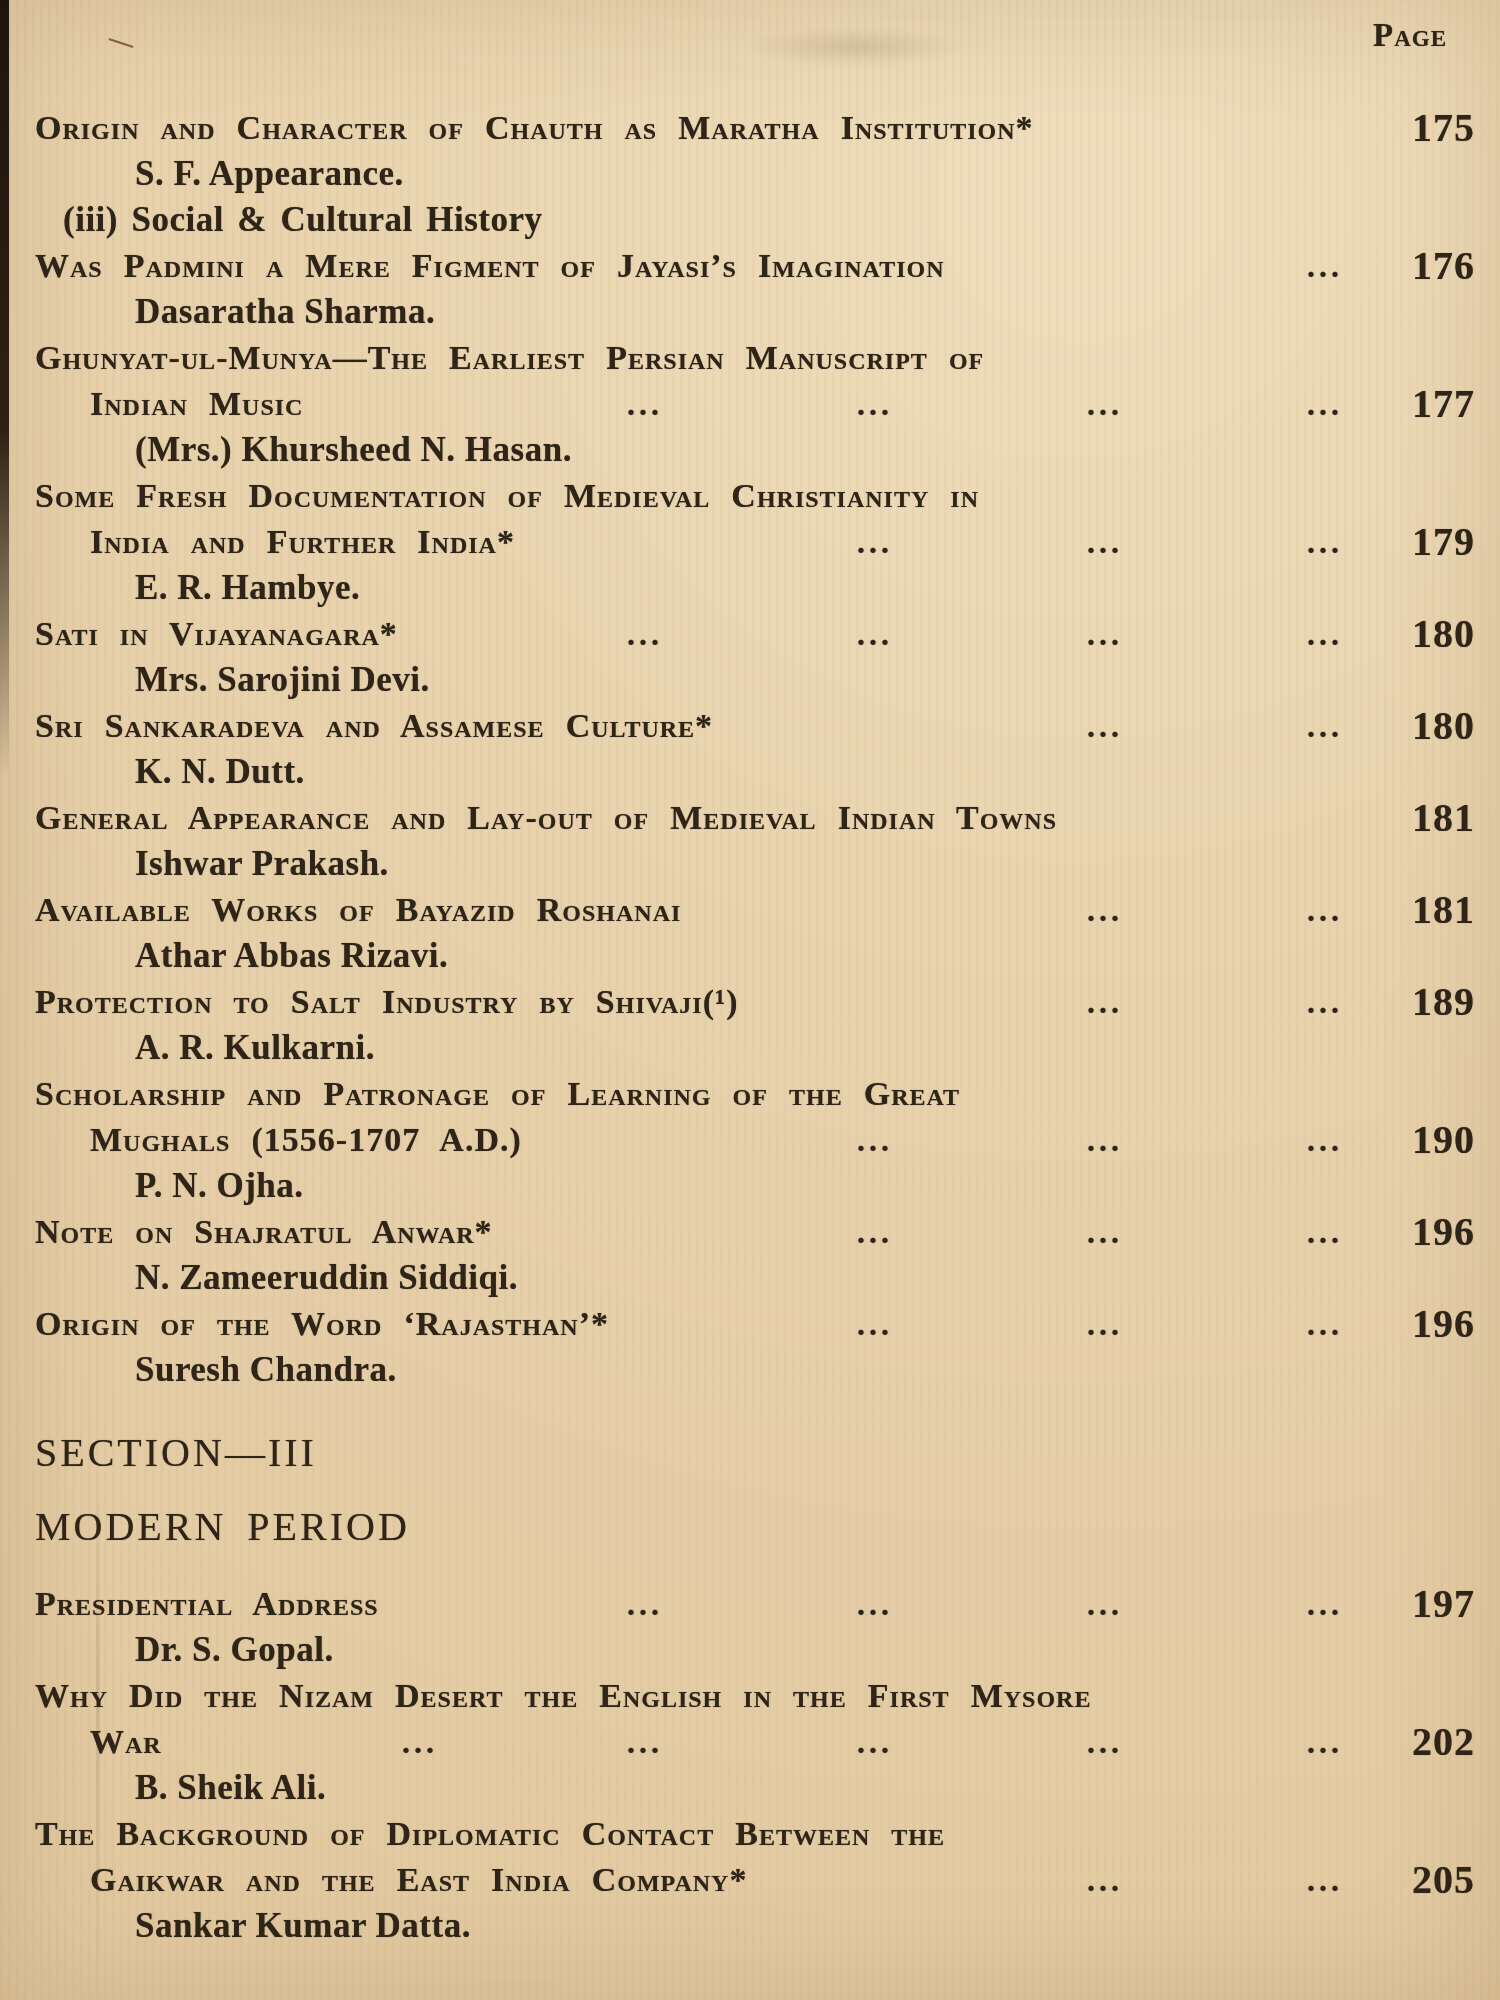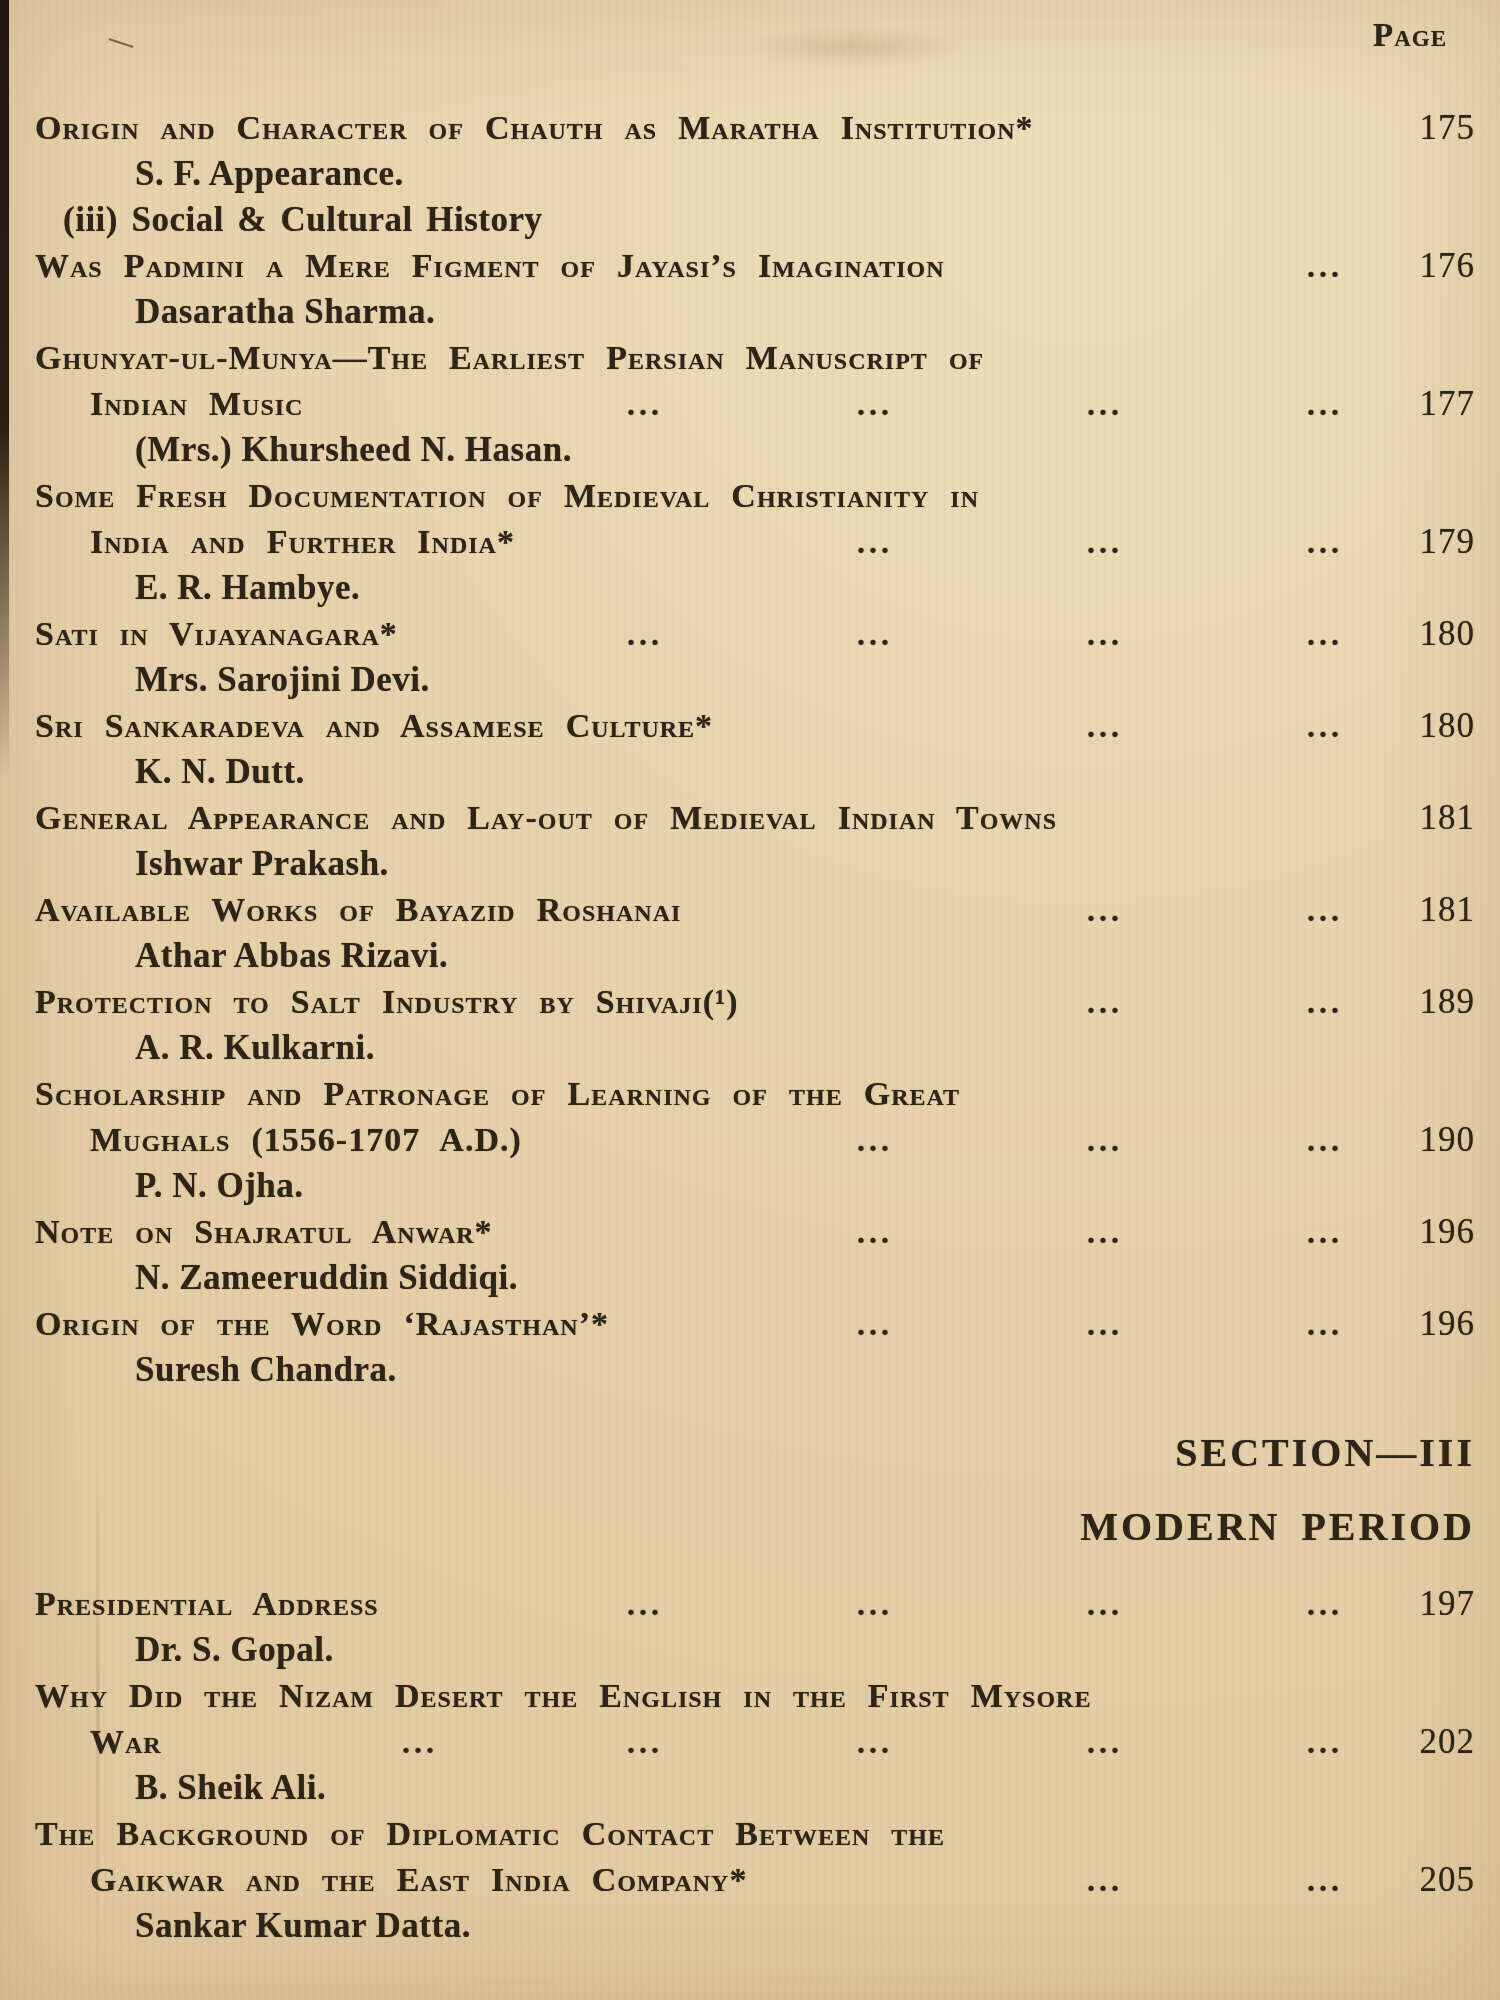--- a/index.html
+++ b/index.html
@@ -65,25 +65,25 @@
   .author { padding-left: 100px; font-weight: bold; font-size: 35px; letter-spacing: 0.5px; }
   .subsection { padding-left: 28px; font-weight: bold; font-size: 35px; letter-spacing: 0.5px; word-spacing: 0.12em; }
   .dotgroup {
     position: absolute; top: 0;
     width: 60px; text-align: center;
     font-weight: bold; font-size: 32px; letter-spacing: 4px;
   }
   .pageno {
     position: absolute; top: 0; right: 0;
     width: 100px; text-align: right;
-    font-weight: normal; font-size: 35px; letter-spacing: 1px;
+    font-weight: bold; font-size: 40px; letter-spacing: 1px;
   }
   .section-heading {
-    text-align: right;
-    font-weight: bold; font-size: 40px; letter-spacing: 3px;
+    text-align: left;
+    font-weight: normal; font-size: 40px; letter-spacing: 3px;
     word-spacing: 0.2em;
     height: 46px; line-height: 46px;
     text-shadow: 0 0 1px rgba(46,36,24,0.55);
   }
 </style>
 </head>
 <body>
 
 <div class="page">
   <div class="left-edge"></div>

